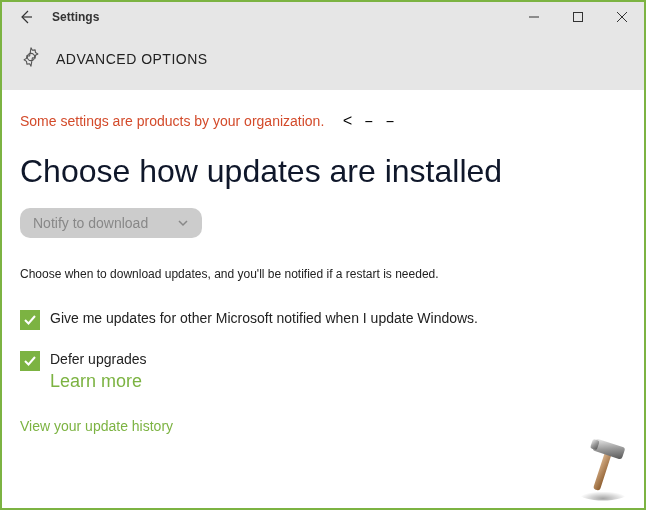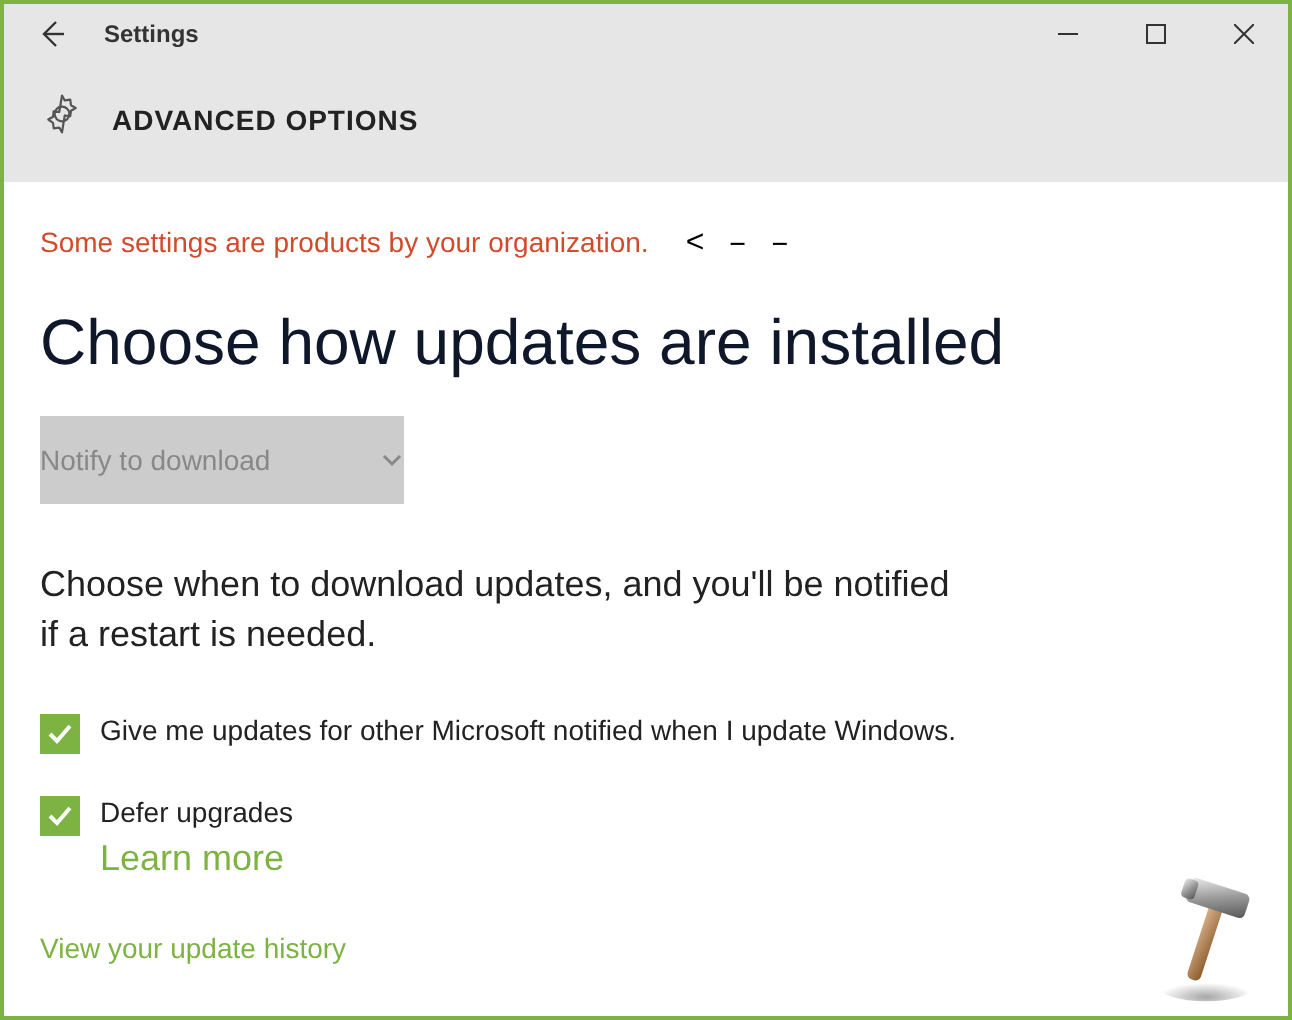--- a/index.html
+++ b/index.html
@@ -55,21 +55,21 @@
       display: flex;
       align-items: center;
       gap: 14px;
     }
     .gear-icon svg {
       width: 22px;
       height: 22px;
     }
     .header-title {
       font-size: 14px;
-      font-weight: 700;
+      font-weight: 400;
       letter-spacing: 0.5px;
       color: #222;
     }
     .content {
       padding: 22px 18px 18px 18px;
     }
     .org-warning {
       color: #d34a2a;
       font-size: 14px;
       margin-bottom: 24px;
@@ -83,36 +83,37 @@
       letter-spacing: 1px;
     }
     .section-heading {
       font-size: 32px;
       font-weight: 300;
       color: #0f172a;
       margin-bottom: 18px;
     }
     .dropdown {
       width: 182px;
-      height: 44px;
+      height: 30px;
       background: #ccc;
       color: #888;
       font-size: 14px;
       display: flex;
       align-items: center;
-      padding: 0 0;
+      padding: 0 13px;
       justify-content: space-between;
       margin-bottom: 28px;
+      border-radius: 10px;
     }
     .chevron-down {
       width: 12px;
       height: 12px;
     }
     .desc-text {
-      font-size: 18px;
+      font-size: 12px;
       color: #222;
       margin-bottom: 26px;
       line-height: 1.4;
       max-width: 460px;
     }
     .checkbox-row {
       display: flex;
       align-items: flex-start;
       margin-bottom: 20px;
       gap: 10px;

